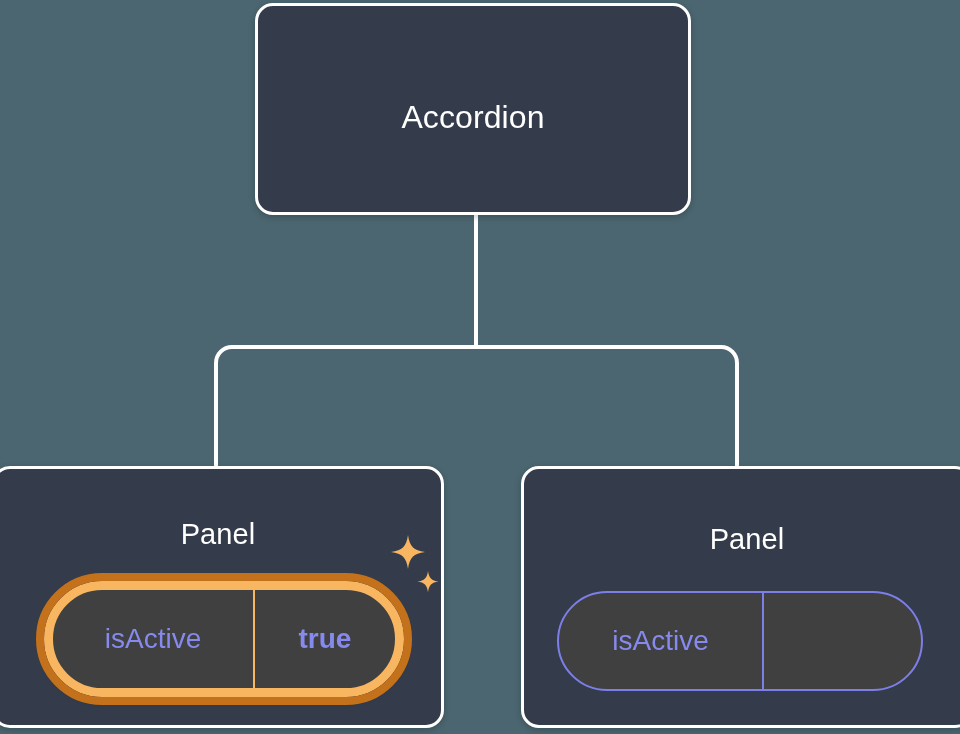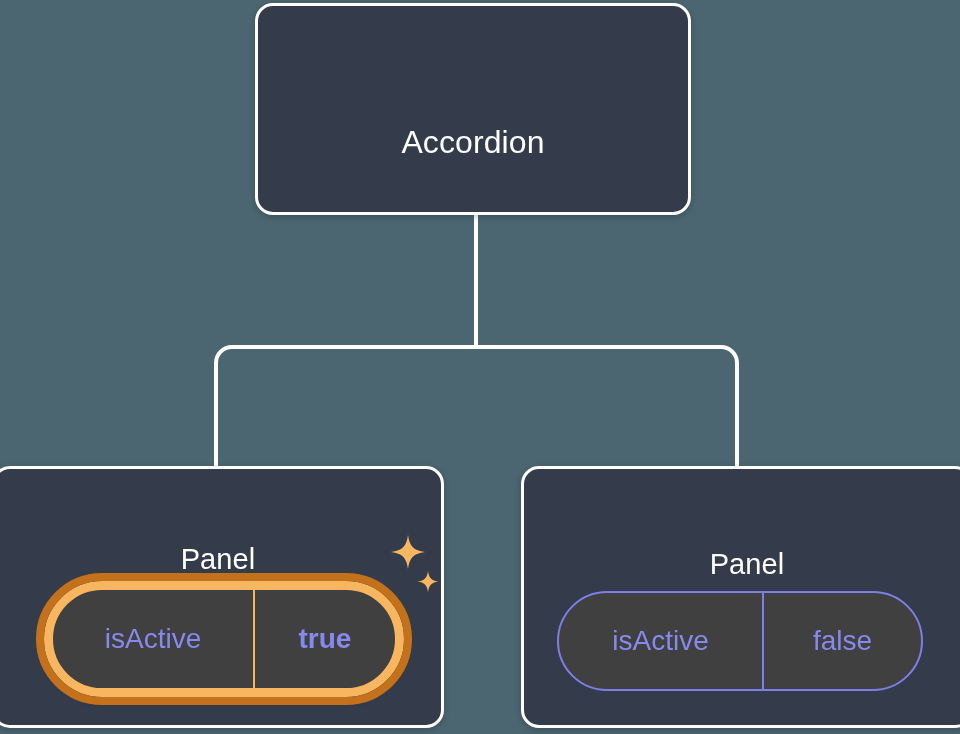--- a/index.html
+++ b/index.html
@@ -33,21 +33,20 @@
     box-shadow:0 2px 6px rgba(0,0,0,.22);
   }
 
   .node-title {
     color:#ffffff;
     font-size:32px;
     font-weight:400;
     text-align:center;
     letter-spacing:.1px;
     white-space:nowrap;
-    margin-top:25px;
   }
 
   
   #root-node {
     left:255px; top:3px;
     width:436px; height:212px;
   }
   #root-node .node-title {
     position:absolute; left:0; right:0; top:93px;
   }
@@ -155,16 +154,15 @@
     <path d="M42 38 C43.0 45.1 45.5 47.6 52.6 48.6 C45.5 49.6 43.0 52.1 42 59.2 C41.0 52.1 38.5 49.6 31.4 48.6 C38.5 47.6 41.0 45.1 42 38 Z" fill="#f8b661"></path>
   </svg>
 
   <div class="node-card panel-node" id="panel-node-1">
     <div class="node-title">Panel</div>
   </div>
 
   <div class="prop-pill plain" id="prop-pill-1">
     <div class="prop-cell key">isActive</div>
     <div class="prop-divider"></div>
-    <div class="prop-cell value">false</div>
   </div>
 
 </div>
 
 </body></html>

